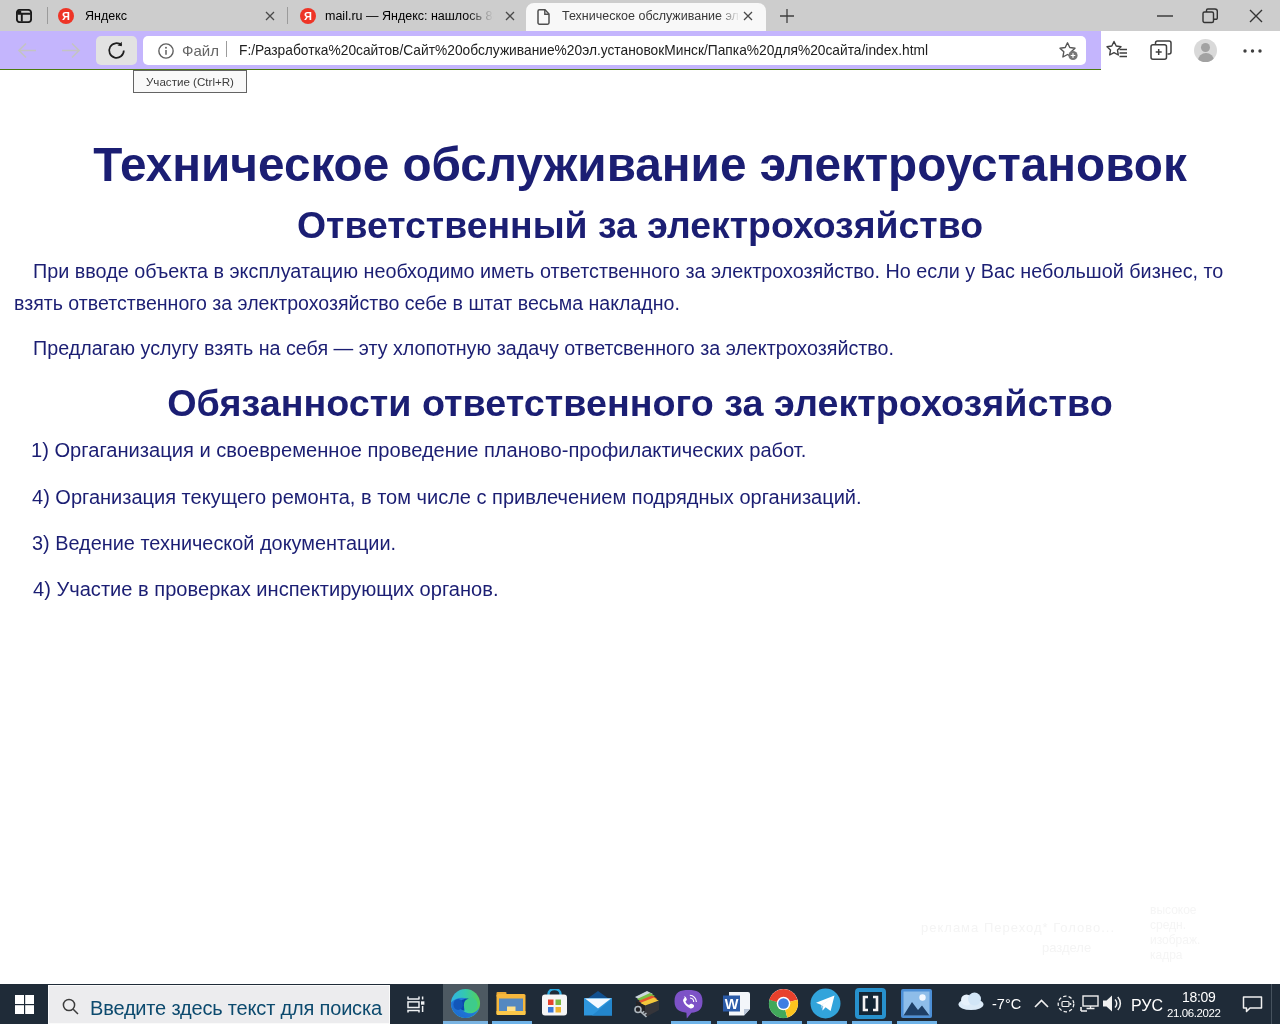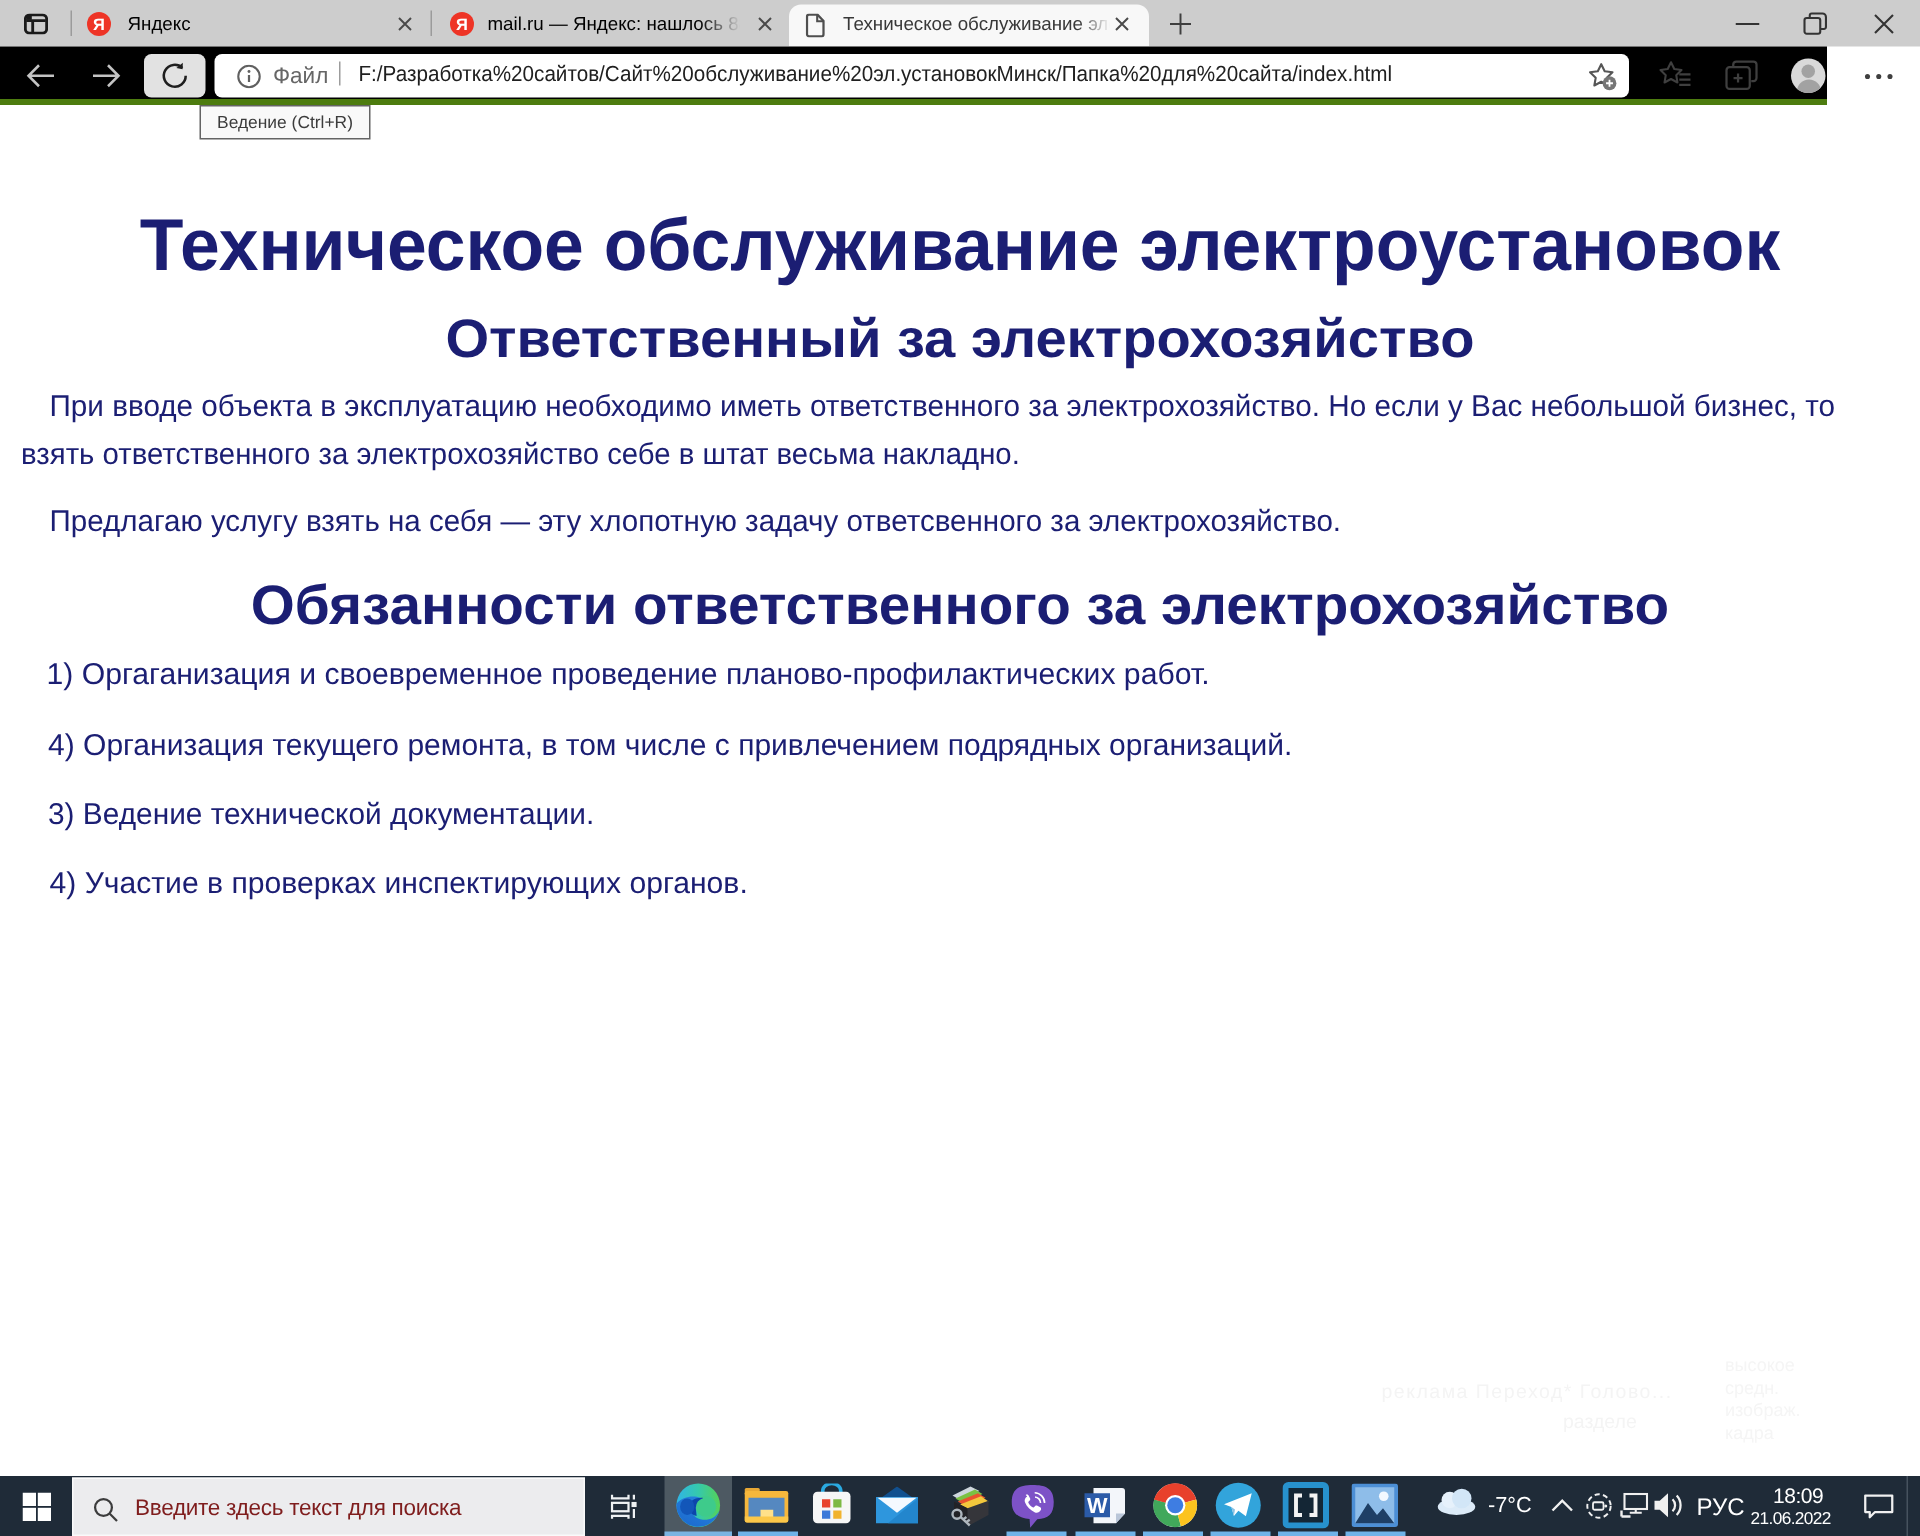--- a/index.html
+++ b/index.html
@@ -6,22 +6,22 @@
   html,body { width:1280px; height:1024px; overflow:hidden; background:#fff;
     font-family:"Liberation Sans", sans-serif; }
   .abs { position:absolute; }
   
   #tabbar { position:absolute; left:0; top:0; width:1280px; height:31px; background:#cdcdcd; }
   .tabsep { position:absolute; top:7px; width:1px; height:17px; background:#9b9b9b; }
   .tabtitle { position:absolute; top:8.6px; font-size:12.5px; color:#000000; white-space:nowrap; overflow:hidden; }
   #activetab { position:absolute; left:526px; top:3px; width:240px; height:28px;
      background:#f8f8f8; border-radius:8px 8px 0 0; }
   
-  #toolbar { position:absolute; left:0; top:31px; width:1218px; height:39px;
-     background:#000000; border-bottom:4px solid #4d7c0f; }
+  #toolbar { position:absolute; left:0; top:31px; width:1101px; height:39px;
+     background:#c4b5fd; border-bottom:1px solid #4d7c0f; }
   #urlbox { position:absolute; left:143px; top:5px; width:943px; height:29px;
      background:#ffffff; border-radius:5px; }
   
   #tooltip { position:absolute; left:133px; top:70px; width:114px; height:23px;
      background:#f9f9f9; border:1px solid #646464; font-size:11.6px; color:#3c3c3c;
      line-height:21px; text-align:center; z-index:9; }
   
   .nav { color:#1b1e73; position:absolute; white-space:nowrap; line-height:1; }
   .ctr { width:1280px; text-align:center; font-weight:bold; }
   
@@ -121,21 +121,21 @@
   <div class="abs" style="left:1194px;top:8px;width:23px;height:23px;border-radius:50%;background:#d9d9d9;overflow:hidden">
     <div class="abs" style="left:7px;top:4px;width:9px;height:9px;border-radius:50%;background:#a2a2a2"></div>
     <div class="abs" style="left:3.5px;top:14px;width:16px;height:10px;border-radius:8px 8px 0 0;background:#a2a2a2"></div>
   </div>
   <svg class="abs" style="left:1243px;top:18px" width="19" height="4" viewBox="0 0 19 4">
     <circle cx="2" cy="2" r="1.7" fill="#3f3f3f"></circle>
       <circle cx="9.5" cy="2" r="1.7" fill="#3f3f3f"></circle>
       <circle cx="17" cy="2" r="1.7" fill="#3f3f3f"></circle>
   </svg>
 </div>
-<div id="tooltip">Ведение (Ctrl+R)</div>
+<div id="tooltip">Участие (Ctrl+R)</div>
 
 <div id="h1" class="nav ctr" style="top:140px;font-size:49px;transform:scaleX(0.9724)">Техническое обслуживание электроустановок</div>
 <div id="h2a" class="nav ctr" style="top:208px;font-size:36px;transform:scaleX(1.0391)">Ответственный за электрохозяйство</div>
 <div id="p1l1" class="nav" style="left:32.6px;top:260.7px;font-size:20px;transform:scaleX(0.9895);transform-origin:left top">При вводе объекта в эксплуатацию необходимо иметь ответственного за электрохозяйство. Но если у Вас небольшой бизнес, то</div>
 <div id="p1l2" class="nav" style="left:13.6px;top:293px;font-size:20px;transform:scaleX(0.9788);transform-origin:left top">взять ответственного за электрохозяйство себе в штат весьма накладно.</div>
 <div id="p2" class="nav" style="left:32.6px;top:337.9px;font-size:20px;transform:scaleX(0.9854);transform-origin:left top">Предлагаю услугу взять на себя — эту хлопотную задачу ответсвенного за электрохозяйство.</div>
 <div id="h2b" class="nav ctr" style="top:385px;font-size:37px;transform:scaleX(1.02)">Обязанности ответственного за электрохозяйство</div>
 <div id="li1" class="nav" style="left:31.3px;top:440.4px;font-size:20px;transform:scaleX(1.0057);transform-origin:left top">1) Оргаганизация и своевременное проведение планово-профилактических работ.</div>
 <div id="li2" class="nav" style="left:32.2px;top:486.7px;font-size:20px;transform:scaleX(1.0006);transform-origin:left top">4) Организация текущего ремонта, в том числе с привлечением подрядных организаций.</div>
 <div id="li3" class="nav" style="left:32.2px;top:533px;font-size:20px;transform:scaleX(0.9945);transform-origin:left top">3) Ведение технической документации.</div>
@@ -146,21 +146,21 @@
     <rect x="0" y="0" width="9" height="9" fill="#fff"></rect>
       <rect x="10.2" y="0" width="9" height="9" fill="#fff"></rect>
     <rect x="0" y="10.2" width="9" height="9" fill="#fff"></rect>
       <rect x="10.2" y="10.2" width="9" height="9" fill="#fff"></rect>
   </svg>
   <div id="searchbox">
     <svg class="abs" style="left:13px;top:12px" width="17" height="17" viewBox="0 0 17 17">
       <circle cx="7" cy="7" r="5.6" fill="none" stroke="#3c3c3c" stroke-width="1.5"></circle>
       <path d="M11.2 11.2 L16 16" stroke="#3c3c3c" stroke-width="1.5"></path>
     </svg>
-    <span style="position:absolute;left:41px;top:11px;font-size:15px;color:#7f1d1d;white-space:nowrap;letter-spacing:-0.18px">Введите здесь текст для поиска</span>
+    <span style="position:absolute;left:41px;top:11px;font-size:20px;color:#0c4a6e;white-space:nowrap;letter-spacing:-0.18px">Введите здесь текст для поиска</span>
   </div>
   <svg class="abs" style="left:407px;top:12px" width="18" height="17" viewBox="0 0 18 17">
     <path d="M1 0.5 V3.6 M1 2.9 H12 M12 0.5 V3.6" stroke="#eef1f3" stroke-width="1.5" fill="none"></path>
     <rect x="1" y="5.9" width="11" height="5.6" fill="none" stroke="#eef1f3" stroke-width="1.5"></rect>
     <path d="M1 13.8 V16.5 M1 14.5 H12 M12 13.8 V16.5" stroke="#eef1f3" stroke-width="1.5" fill="none"></path>
     <path d="M15.6 0.5 V3.6 M15.6 10 V16" stroke="#eef1f3" stroke-width="1.5"></path>
     <rect x="14" y="5.3" width="3.4" height="3.4" fill="#eef1f3"></rect>
   </svg>
 
   <div class="abs" style="left:443px;top:0;width:45px;height:40px;background:#4d5962"></div>

